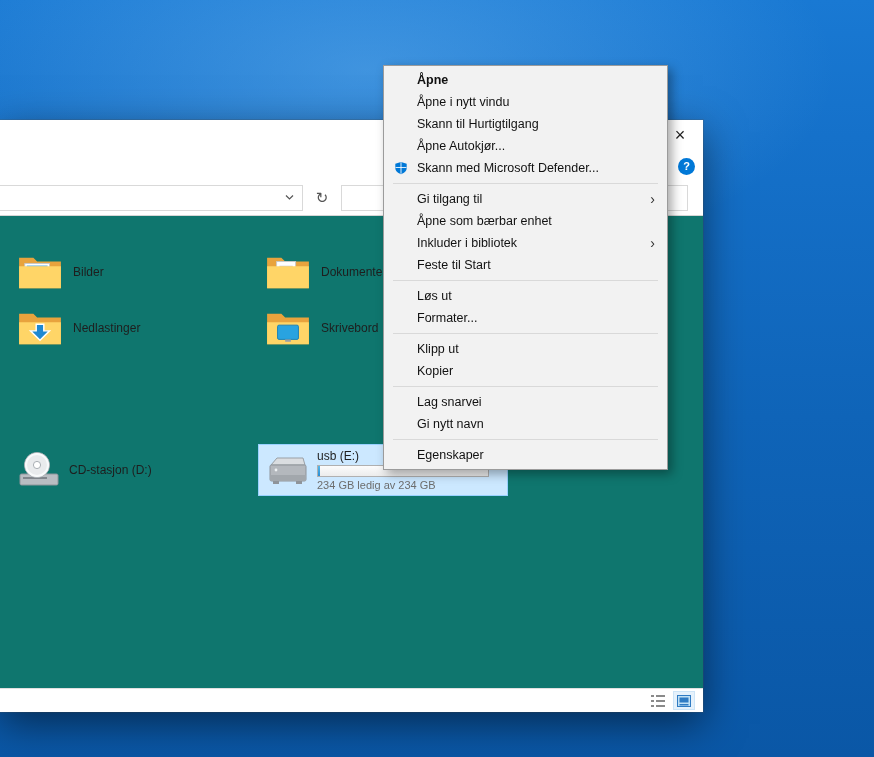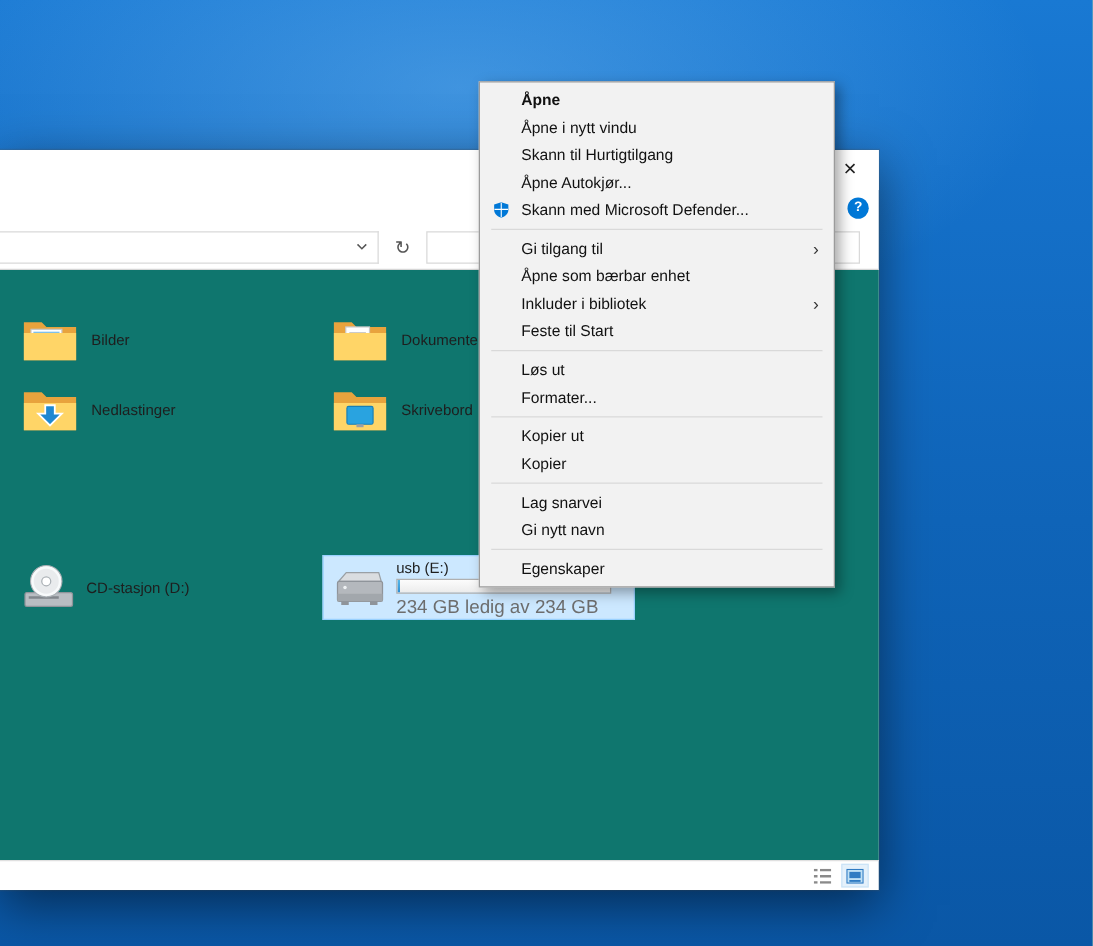--- a/index.html
+++ b/index.html
@@ -46,21 +46,21 @@
 
   .tile { position:absolute; display:flex; align-items:center; gap:10px; padding:3px 6px; border:1px solid transparent; }
   .tile .tile-label { font-size:12px; color:#1e1e1e; white-space:nowrap; }
 
   .drive-tile { position:absolute; display:flex; align-items:center; gap:8px; padding:4px 6px; border:1px solid transparent; }
   .drive-tile.selected { background:#cce8ff; border:1px solid #99d1ff; }
   .drive-info { display:flex; flex-direction:column; gap:2px; }
   .drive-name { font-size:12px; color:#1e1e1e; white-space:nowrap; }
   .capacity-bar { width:172px; height:12px; border:1px solid #b0b0b0; background:linear-gradient(#fcfcfc,#ececec); position:relative; overflow:hidden; }
   .capacity-fill { position:absolute; left:0; top:0; bottom:0; width:1%; background:linear-gradient(#54b7e8,#2a8dd4); }
-  .drive-free { font-size:15px; color:#6d6d6d; white-space:nowrap; }
+  .drive-free { font-size:11px; color:#6d6d6d; white-space:nowrap; }
 
   .statusbar { height:24px; flex:none; border-top:1px solid #e0e0e0; display:flex; justify-content:flex-end; align-items:center; gap:4px; padding-right:8px; }
   .view-btn { width:22px; height:19px; display:flex; align-items:center; justify-content:center; border:1px solid transparent; }
   .view-btn.active { background:#e5f1fb; border:1px solid #cce4f7; }
 
   
   .context-menu {
     position:absolute; left:343px; top:65px; width:285px;
     background:#f2f2f2; border:1px solid #9b9b9b;
     box-shadow:4px 4px 10px rgba(0,0,0,.35);
@@ -264,21 +264,21 @@
     <div class="menu-item">
       <span class="mi-label">Løs ut</span>
     </div>
     <div class="menu-item">
       <span class="mi-label">Formater...</span>
     </div>
 
     <div class="menu-sep"></div>
 
     <div class="menu-item">
-      <span class="mi-label">Kopier ut</span>
+      <span class="mi-label">Klipp ut</span>
     </div>
     <div class="menu-item">
       <span class="mi-label">Kopier</span>
     </div>
 
     <div class="menu-sep"></div>
 
     <div class="menu-item">
       <span class="mi-label">Lag snarvei</span>
     </div>

